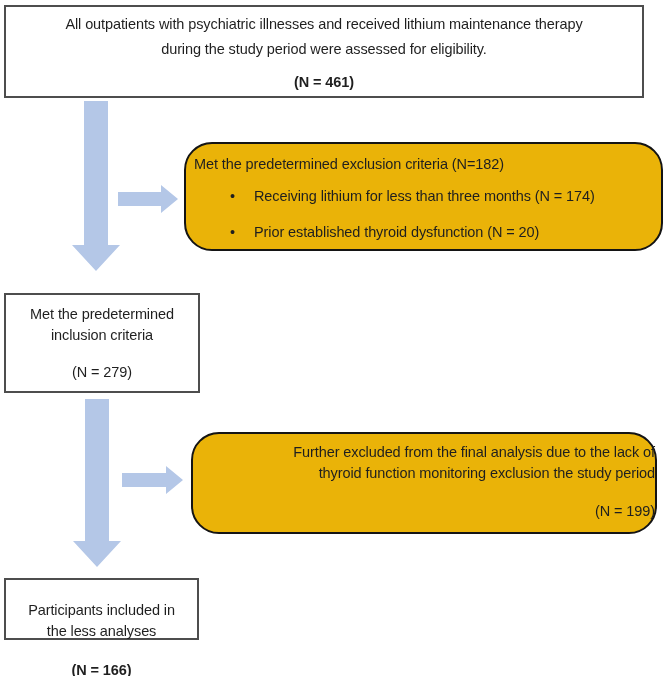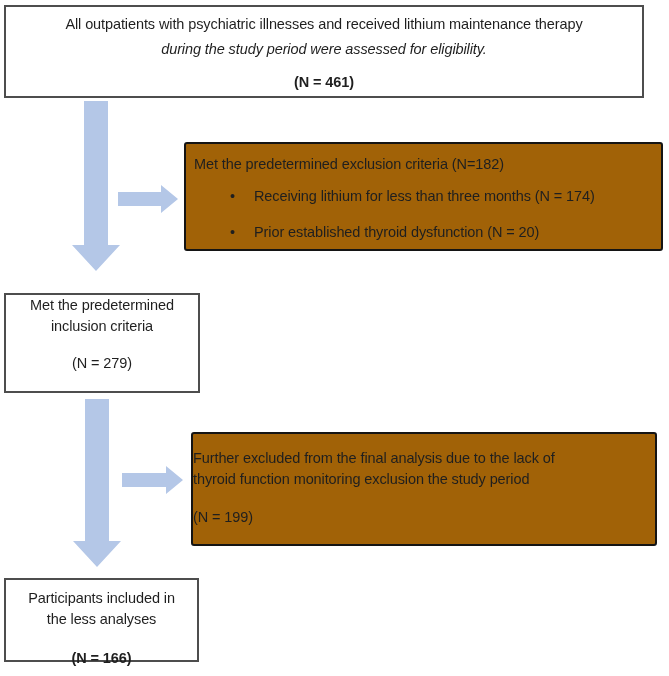--- a/index.html
+++ b/index.html
@@ -19,41 +19,41 @@
   }
   .line { line-height: 21px; }
   .rect-box {
     position: absolute;
     background: #ffffff;
     border: 2px solid #4d4d4d;
     text-align: center;
   }
   .round-box {
     position: absolute;
-    background: #a16207;
+    background: #eab308;
     border: 2px solid #141414;
-    border-radius: 3px;
+    border-radius: 28px;
   }
   
   .box-eligibility { left: 4px; top: 5px; width: 640px; height: 93px; padding-top: 7px; }
-  .box-eligibility .l2 { margin-top: 4px; font-style: italic; }
+  .box-eligibility .l2 { margin-top: 4px; }
   .box-eligibility .nline { margin-top: 12px; font-weight: bold; }
 
   .box-exclusion { left: 184px; top: 142px; width: 479px; height: 109px; padding: 10px 8px 0 8px; }
   .bullet-row { display: flex; margin-top: 11px; padding-left: 36px; white-space: nowrap; }
   .bullet-row.second { margin-top: 15px; }
   .bullet-glyph { width: 24px; flex: 0 0 24px; }
 
-  .box-inclusion { left: 4px; top: 293px; width: 196px; height: 100px; text-align: center; }
+  .box-inclusion { left: 4px; top: 293px; width: 196px; height: 100px; padding-top: 9px; text-align: center; }
   .box-inclusion .nline { margin-top: 16px; }
 
-  .box-further { left: 191px; top: 432px; width: 466px; height: 114px; padding-top: 14px; text-align: left; }
+  .box-further { left: 191px; top: 432px; width: 466px; height: 102px; padding-top: 8px; text-align: right; }
   .box-further .nline { margin-top: 17px; }
 
-  .box-final { left: 4px; top: 578px; width: 195px; height: 84px; padding-top: 8px; text-align: center; }
+  .box-final { left: 4px; top: 578px; width: 195px; height: 62px; padding-top: 20px; text-align: center; }
   .box-final .nline { margin-top: 18px; font-weight: bold; }
 
   
   .arrow { position: absolute; background: #b4c7e7; }
   .arrow-down {
     clip-path: polygon(
       25% 0, 75% 0,
       75% calc(100% - 26px), 100% calc(100% - 26px),
       50% 100%,
       0 calc(100% - 26px), 25% calc(100% - 26px)

